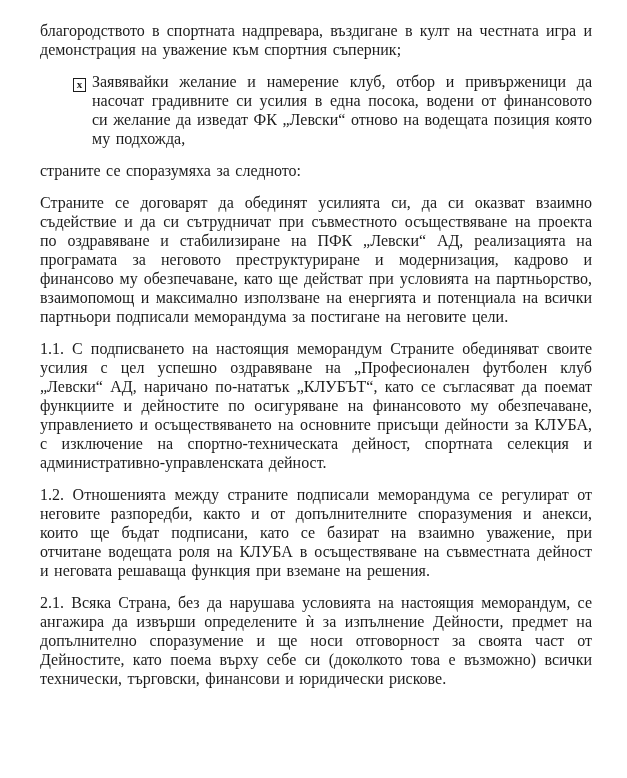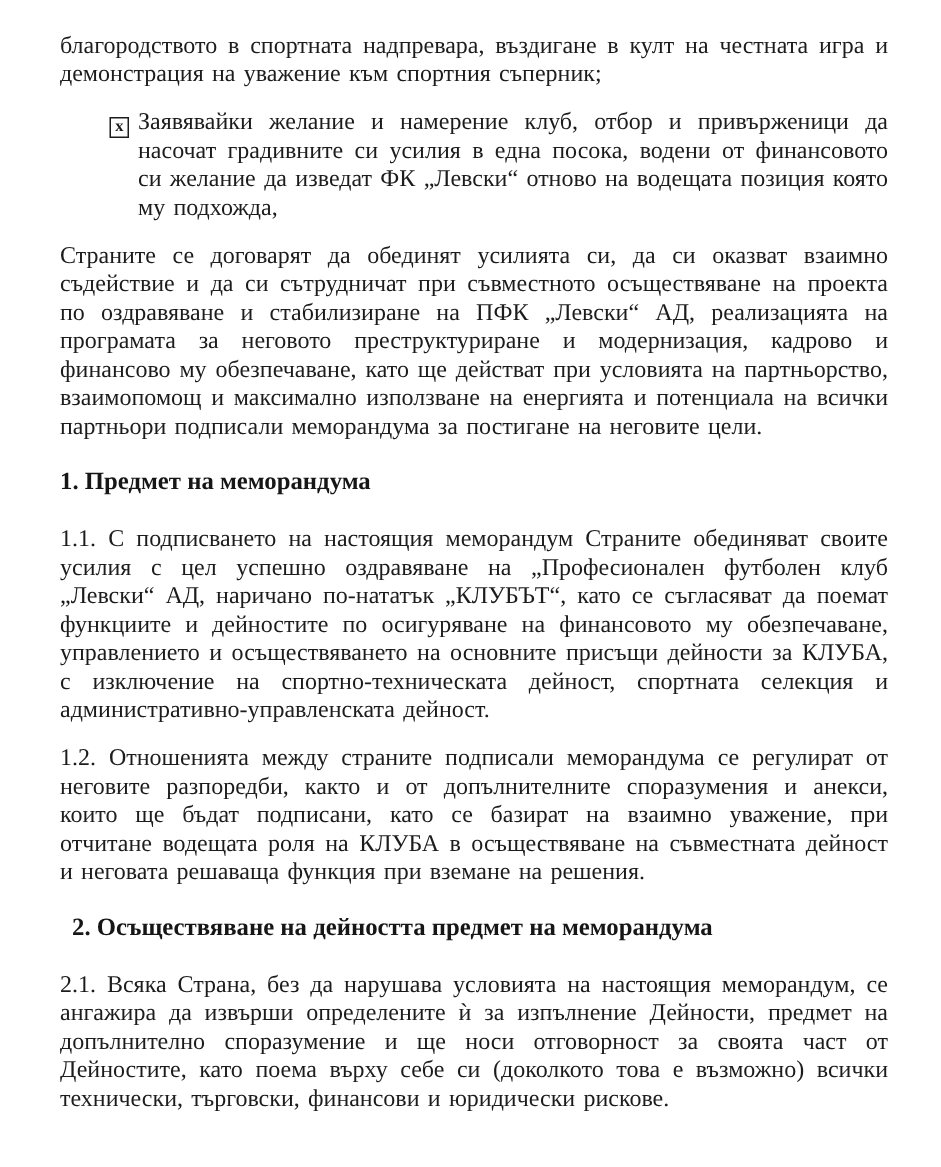--- a/index.html
+++ b/index.html
@@ -75,27 +75,26 @@
 
     <div class="bullet">
       <span class="marker-cell">
         <span class="checkbox">
           <span>x</span>
         </span>
       </span>
       <p class="body">Заявявайки желание и намерение клуб, отбор и привърженици да насочат градивните си усилия в една посока, водени от финансовото си желание да изведат ФК „Левски“ отново на водещата позиция която му подхожда,</p>
     </div>
 
+    <p class="body indent">страните се споразумяха за следното:</p>
 
     <p class="body indent">Страните се договарят да обединят усилията си, да си оказват взаимно съдействие и да си сътрудничат при съвместното осъществяване на проекта по оздравяване и стабилизиране на ПФК „Левски“ АД, реализацията на програмата за неговото преструктуриране и модернизация, кадрово и финансово му обезпечаване, като ще действат при условията на партньорство, взаимопомощ и максимално използване на енергията и потенциала на всички партньори подписали меморандума за постигане на неговите цели.</p>
 
-    <h2 class="section-heading">1. Предмет на меморандума</h2>
 
     <p class="body">1.1. С подписването на настоящия меморандум Страните обединяват своите усилия с цел успешно оздравяване на „Професионален футболен клуб „Левски“ АД, наричано по-нататък „КЛУБЪТ“, като се съгласяват да поемат функциите и дейностите по осигуряване на финансовото му обезпечаване, управлението и осъществяването на основните присъщи дейности за КЛУБА, с изключение на спортно-техническата дейност, спортната селекция и административно-управленската дейност.</p>
 
     <p class="body">1.2. Отношенията между страните подписали меморандума се регулират от неговите разпоредби, както и от допълнителните споразумения и анекси, които ще бъдат подписани, като се базират на взаимно уважение, при отчитане водещата роля на КЛУБА в осъществяване на съвместната дейност и неговата решаваща функция при вземане на решения.</p>
 
-    <h2 class="section-heading sub-indent">2. Осъществяване на дейността предмет на меморандума</h2>
 
     <p class="body">2.1. Всяка Страна, без да нарушава условията на настоящия меморандум, се ангажира да извърши определените ѝ за изпълнение Дейности, предмет на допълнително споразумение и ще носи отговорност за своята част от Дейностите, като поема върху себе си (доколкото това е възможно) всички технически, търговски, финансови и юридически рискове.</p>
 
   </div>
 </div>
 
 </body></html>

